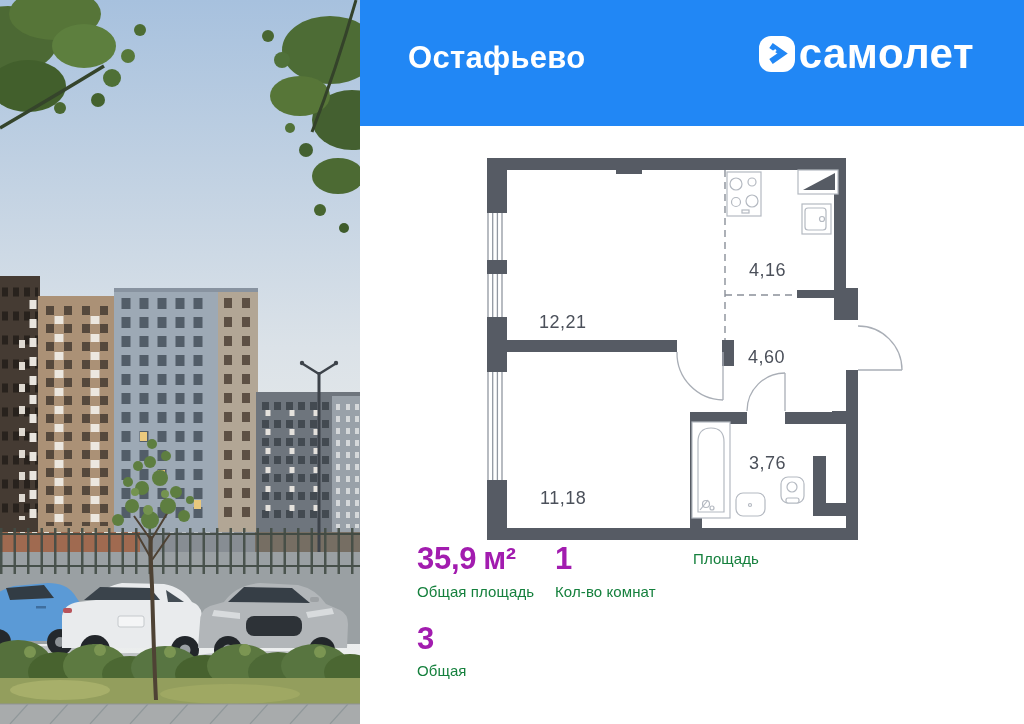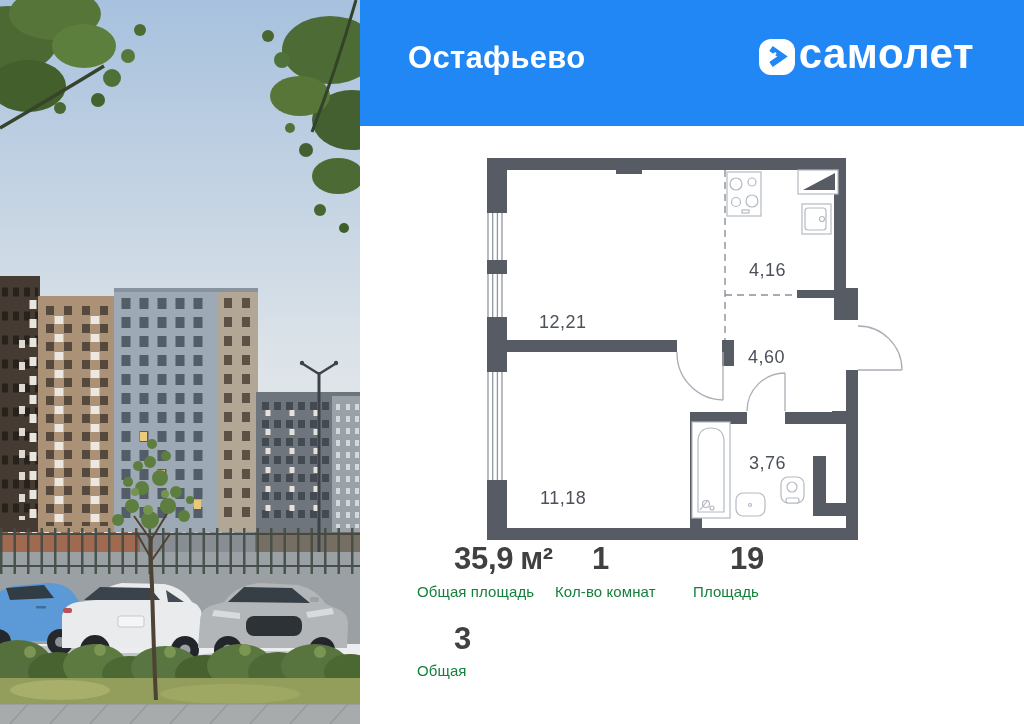--- a/index.html
+++ b/index.html
@@ -9,34 +9,34 @@
 
   
   .photo{position:absolute;left:0;top:0;width:360px;height:724px;overflow:hidden;
          background:linear-gradient(180deg,#a7c1de 0%,#bfd0e2 22%,#dbe2e8 48%,#e9ebea 70%,#edeff0 100%);}
   .photo svg{position:absolute;left:0;top:0;}
 
   
   .header{position:absolute;left:360px;top:0;width:664px;height:126px;background:#2187f5;}
   .project-title{position:absolute;left:48px;top:40px;color:#ffffff;
                  font-size:31px;font-weight:700;letter-spacing:.3px;}
-  .brand{position:absolute;right:50px;top:33px;display:flex;align-items:flex-end;gap:4px;}
+  .brand{position:absolute;right:50px;top:33px;display:flex;align-items:center;gap:4px;}
   .brand-icon{width:36px;height:36px;display:block;}
   .brand-text{color:#ffffff;font-size:42px;font-weight:700;letter-spacing:.5px;line-height:1;}
 
   
   .plan{position:absolute;left:486px;top:156px;width:420px;height:385px;}
   .plan text{font-family:"Liberation Sans","DejaVu Sans",sans-serif;font-size:18px;
              fill:#4b505a;letter-spacing:.5px;}
 
   
   .stats{position:absolute;left:417px;top:543px;display:grid;
          grid-template-columns:138px 138px 138px;}
   .stat{margin-bottom:23px;}
-  .stat-value{font-size:31px;font-weight:700;color:#404040;line-height:1.05;letter-spacing:-.3px;margin-left:37px;}
+  .stat-value{font-size:31px;font-weight:700;color:#a21caf;line-height:1.05;letter-spacing:-.3px;}
   .stat-value .unit{margin-left:7px;}
   .stat-label{margin-top:7px;font-size:15px;color:#15803d;letter-spacing:.1px;}
 </style>
 </head>
 <body>
 
 <div class="canvas">
 
   <div class="photo">
     <svg width="360" height="724" viewBox="0 0 360 724">
@@ -308,21 +308,20 @@
   <div class="stats">
     <div class="stat">
       <div class="stat-value"><span>35,9</span><span class="unit">м²</span></div>
       <div class="stat-label">Общая площадь</div>
     </div>
     <div class="stat">
       <div class="stat-value"><span>1</span><span class="unit"></span></div>
       <div class="stat-label">Кол-во комнат</div>
     </div>
     <div class="stat">
-      <div class="stat-value"><span>19</span><span class="unit"></span></div>
       <div class="stat-label">Площадь</div>
     </div>
     <div class="stat">
       <div class="stat-value"><span>3</span><span class="unit"></span></div>
       <div class="stat-label">Общая</div>
     </div>
   </div>
 
 </div>
 

